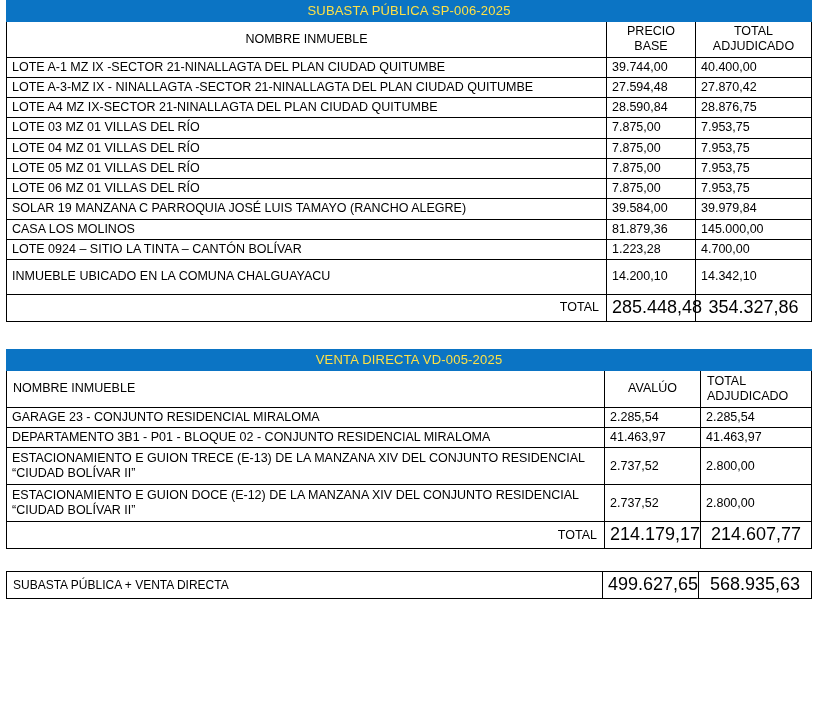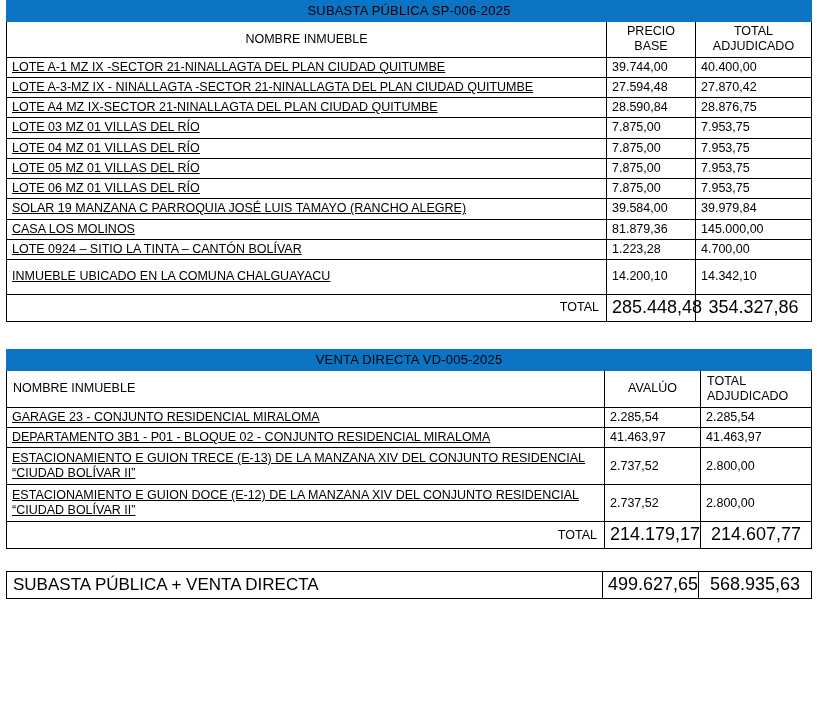--- a/index.html
+++ b/index.html
@@ -34,21 +34,21 @@
     border: 1.3px solid #000000;
     padding: 2px 5px;
     vertical-align: middle;
     font-weight: normal;
     line-height: 1.22;
   }
 
   
   .title-band {
     background: #0b74c4;
-    color: #000000;
+    color: #fde047;
     font-weight: bold;
     text-align: center;
     font-size: 13px;
     letter-spacing: .2px;
     height: 18px;
     padding: 1px 4px !important;
     border-color: #0b74c4 !important;
   }
 
   
@@ -62,21 +62,20 @@
   }
   .col-head.name-head-left {
     text-align: left;
     padding-left: 6px !important;
   }
 
   
   .c-name {
     text-align: left;
     font-size: 12.5px;
-    text-decoration: underline;
   }
   .c-num {
     text-align: left;
     font-size: 12.5px;
   }
 
   
   .total-label {
     text-align: right;
     font-weight: bold;
@@ -86,21 +85,21 @@
   .total-num {
     text-align: center;
     font-weight: bold;
     font-size: 18px;
   }
 
   
   .summary-label {
     text-align: left;
     font-weight: bold;
-    font-size: 17px;
+    font-size: 12px;
     padding-left: 6px !important;
   }
   .summary-num {
     text-align: center;
     font-weight: bold;
     font-size: 18px;
   }
 
   .tall-row td { height: 30px; }
   .two-line td { height: 32px; }

